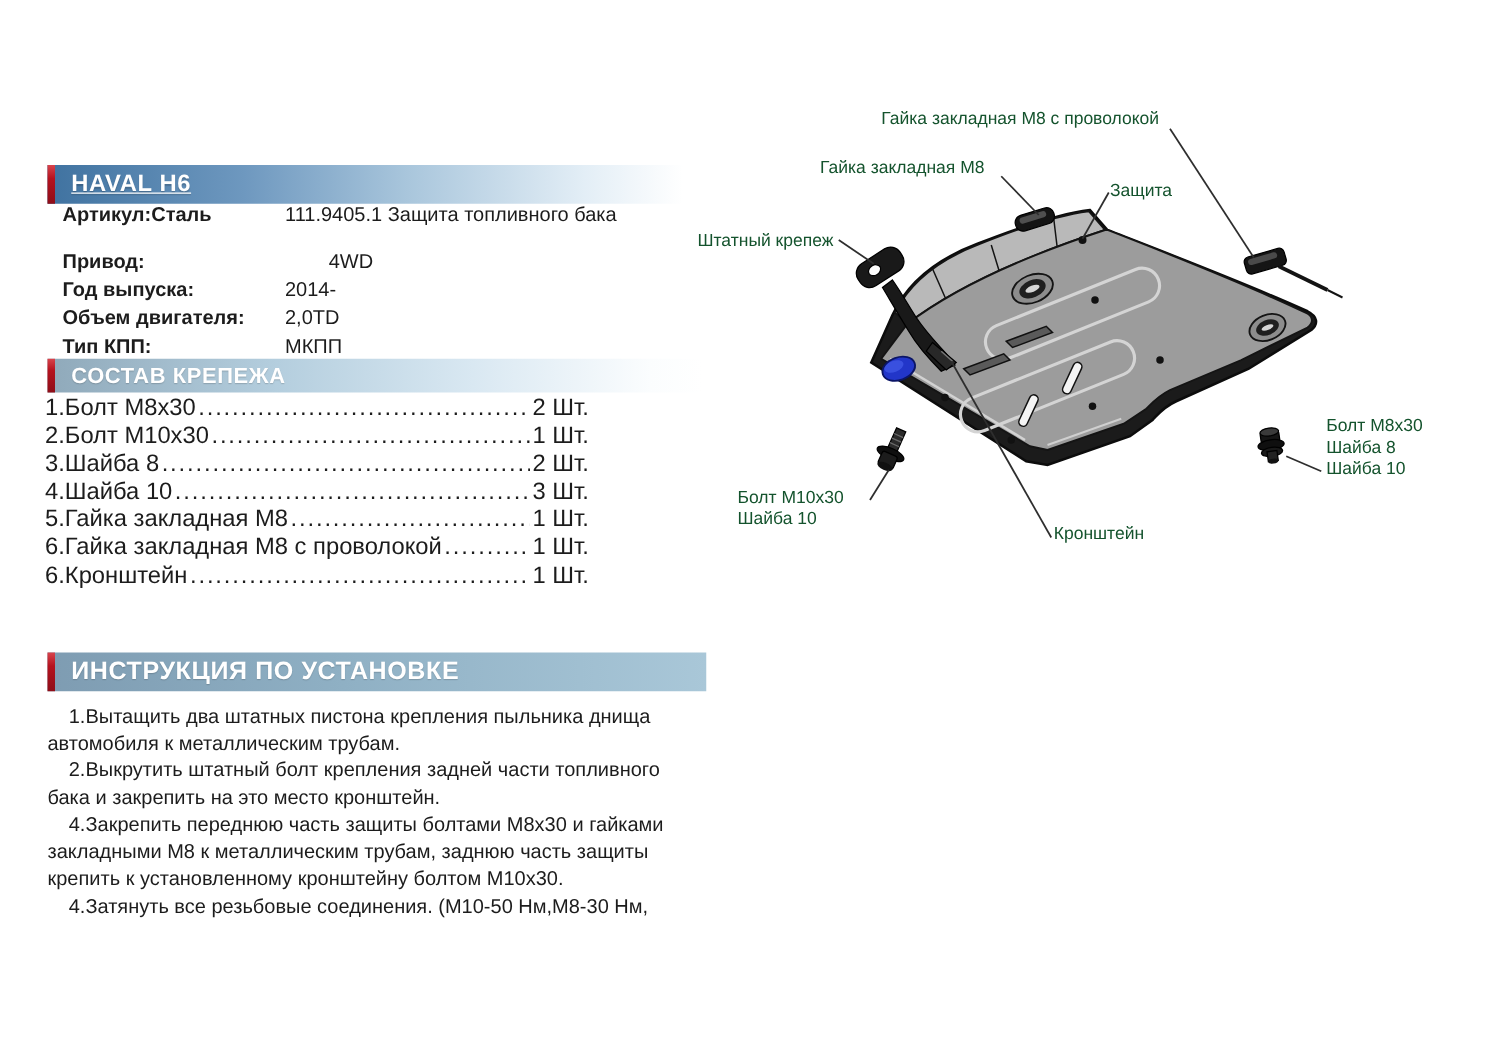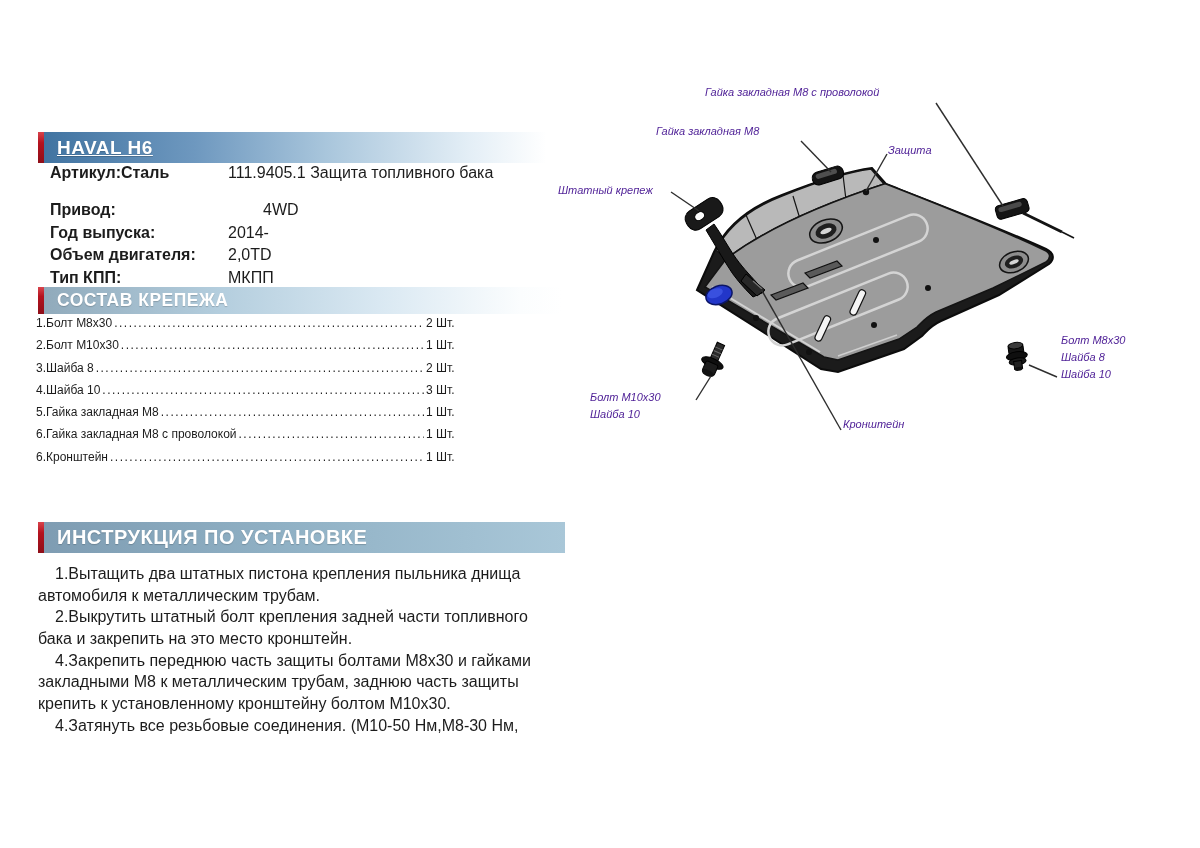--- a/index.html
+++ b/index.html
@@ -21,31 +21,31 @@
     background:linear-gradient(90deg,#8fa9ba 0%,#b4cede 35%,#d9e8f2 65%,#fbfdfe 92%,#ffffff 100%);}
   .bar2 .bar-title{font-size:17.5px;line-height:27px;}
   .bar3{top:522px;width:527px;height:31px;
     background:linear-gradient(90deg,#7e9cb2 0%,#8fb0c4 45%,#a9c7d8 100%);}
   .bar3 .bar-title{font-size:20px;line-height:31px;}
   
   .info-label{font-weight:bold;font-size:16px;white-space:nowrap;}
   .info-value{font-size:16px;white-space:nowrap;}
   
   .fastener-list{left:36px;top:316px;width:436px;}
-  .f-row{display:flex;align-items:baseline;height:22.3px;font-size:12px;}
+  .f-row{display:flex;align-items:baseline;height:22.3px;font-size:19px;}
   .f-name{white-space:nowrap;}
   .f-dots{flex:1;overflow:hidden;white-space:nowrap;letter-spacing:1.5px;margin:0 2px;}
   .f-qty{width:46px;text-align:left;white-space:nowrap;}
   
   .instr{left:38px;top:565px;width:648px;}
   .i-line{height:21.7px;font-size:16px;white-space:nowrap;}
   .ind1{padding-left:17px;}
   .ind2{padding-left:28px;}
   
-  .dlabel{position:absolute;font-size:11px;color:#4c1d95;white-space:nowrap;font-style:italic;}
+  .dlabel{position:absolute;font-size:14px;color:#14532d;white-space:nowrap;}
   .dlabel .ln{line-height:17px;}
   svg.drawing{position:absolute;left:0;top:0;}
 </style>
 </head>
 <body>
 
 <svg class="drawing" width="1200" height="848" viewBox="0 0 1200 848">
 
   <g>
     <path d="M697,290 L714,252 C726,226 750,207 782,195 C815,182 848,171 872,168

